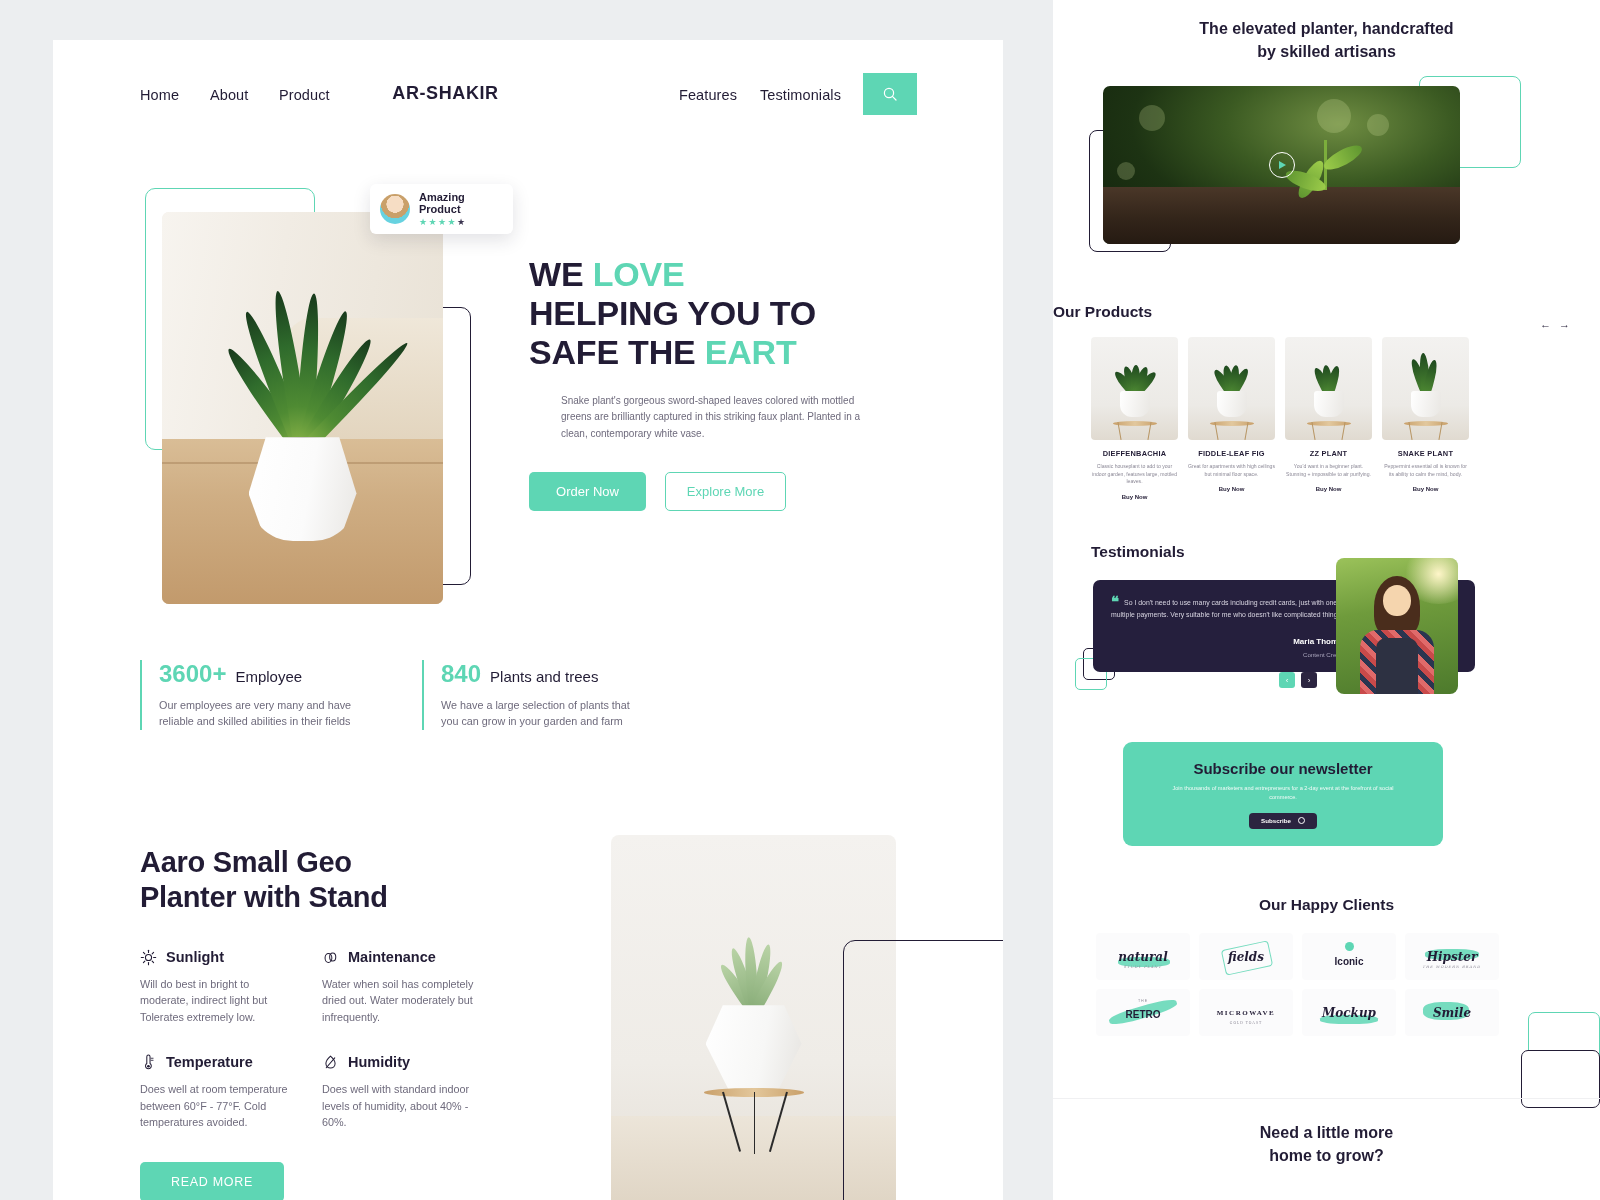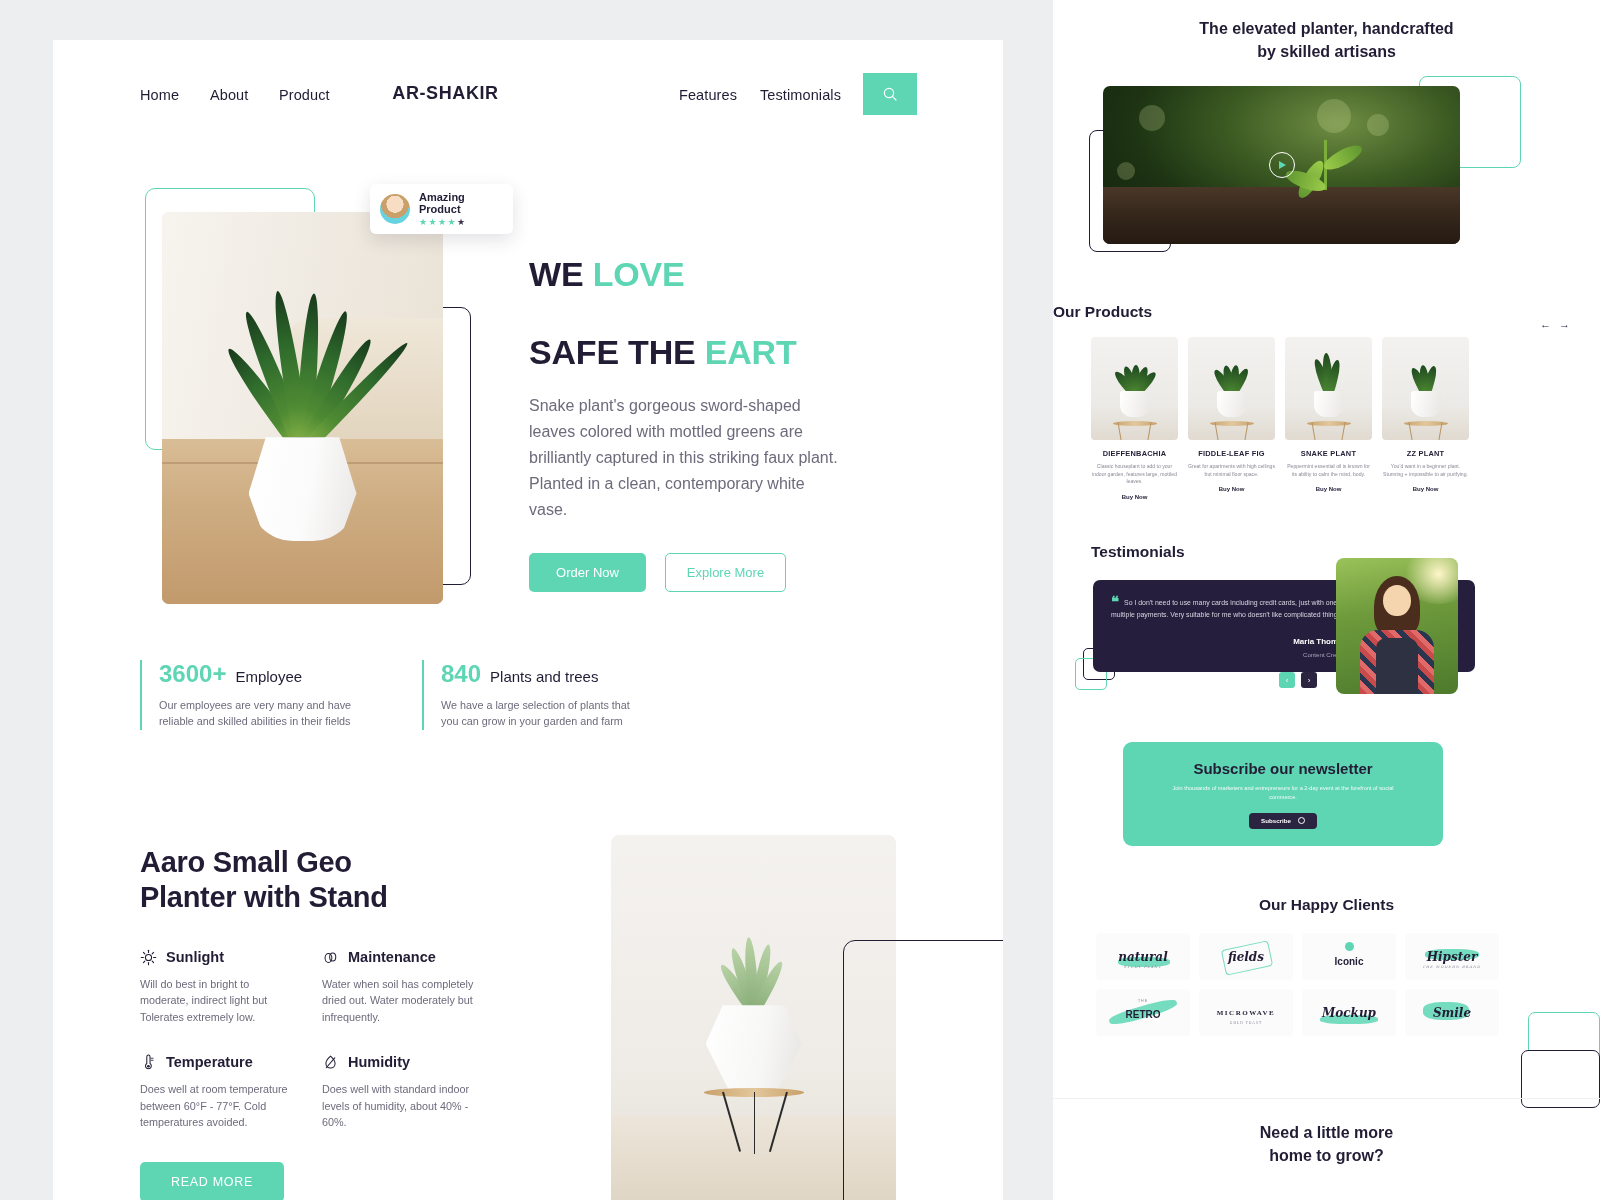--- a/index.html
+++ b/index.html
@@ -99,21 +99,21 @@
   }
   .review-title { font-size: 11px; font-weight: 700; color: #221c35; }
   .stars { font-size: 9px; letter-spacing: 1.4px; color: #5ed6b4; margin-top: 2px; }
   .stars .dim { color: #3b3550; }
 
   .hero-copy { position: absolute; left: 476px; top: 215px; width: 400px; }
   .h1 { font-size: 34px; line-height: 1.14; font-weight: 700; color: #221c35; letter-spacing: -.2px; }
   .h1 .accent { color: #5ed6b4; }
   .hero-desc {
     margin-top: 22px; width: 312px;
-    font-size: 16px; line-height: 1.62; color: #6e6a7c;
+    font-size: 10px; line-height: 1.62; color: #6e6a7c; margin-left: 32px;
   }
   .hero-btns { margin-top: 30px; display: flex; gap: 19px; }
   .btn {
     height: 39px; border-radius: 5px; display: flex; align-items: center;
     justify-content: center; font-size: 13px; cursor: pointer;
   }
   .btn-primary { width: 117px; background: #5ed6b4; color: #fff; }
   .btn-ghost { width: 121px; border: 1.4px solid #5ed6b4; color: #5ed6b4; background: #fff; }
 
   
@@ -352,21 +352,21 @@
       <div class="review-avatar"></div>
       <div>
         <div class="review-title">Amazing Product</div>
         <div class="stars">★★★★<span class="dim">★</span></div>
       </div>
     </div>
 
     <div class="hero-copy">
       <div class="h1">
         <span>WE </span><span class="accent">LOVE</span><br>
-        <br>
+        <span>HELPING YOU TO</span><br>
         <span>SAFE THE </span><span class="accent">EART</span>
       </div>
       <div class="hero-desc">Snake plant's gorgeous sword-shaped leaves colored with mottled greens are brilliantly captured in this striking faux plant. Planted in a clean, contemporary white vase.</div>
       <div class="hero-btns">
         <div class="btn btn-primary">Order Now</div>
         <div class="btn btn-ghost">Explore More</div>
       </div>
     </div>
 
     <div class="stats">
@@ -540,51 +540,51 @@
               <i></i>
             </div>
         </div>
         <div class="prod-name">FIDDLE-LEAF FIG</div>
         <div class="prod-desc">Great for apartments with high ceilings but minimal floor space.</div>
         <div class="prod-buy">Buy Now</div>
       </div>
       <div class="prod-card">
         <div class="prod-img">
           <div class="foliage">
+              <span style="transform:translateX(-50%) rotate(-26deg)"></span>
+              <span style="transform:translateX(-50%) rotate(-6deg)"></span>
+              <span style="transform:translateX(-50%) rotate(16deg)"></span>
+            </div>
+          <div class="pot"></div>
+            <div class="shelf"></div>
+            <div class="legs">
+              <i></i>
+              <i></i>
+            </div>
+        </div>
+        <div class="prod-name">ZZ PLANT</div>
+        <div class="prod-desc">You'd want in a beginner plant. Stunning + impossible to air purifying.</div>
+        <div class="prod-buy">Buy Now</div>
+      </div>
+      <div class="prod-card">
+        <div class="prod-img">
+          <div class="foliage">
               <span style="transform:translateX(-50%) rotate(-20deg);height:38px;"></span>
               <span style="transform:translateX(-50%) rotate(-4deg);height:42px;"></span>
               <span style="transform:translateX(-50%) rotate(14deg);height:36px;"></span>
             </div>
           <div class="pot"></div>
             <div class="shelf"></div>
             <div class="legs">
               <i></i>
               <i></i>
             </div>
         </div>
         <div class="prod-name">SNAKE PLANT</div>
         <div class="prod-desc">Peppermint essential oil is known for its ability to calm the mind, body.</div>
-        <div class="prod-buy">Buy Now</div>
-      </div>
-      <div class="prod-card">
-        <div class="prod-img">
-          <div class="foliage">
-              <span style="transform:translateX(-50%) rotate(-26deg)"></span>
-              <span style="transform:translateX(-50%) rotate(-6deg)"></span>
-              <span style="transform:translateX(-50%) rotate(16deg)"></span>
-            </div>
-          <div class="pot"></div>
-            <div class="shelf"></div>
-            <div class="legs">
-              <i></i>
-              <i></i>
-            </div>
-        </div>
-        <div class="prod-name">ZZ PLANT</div>
-        <div class="prod-desc">You'd want in a beginner plant. Stunning + impossible to air purifying.</div>
         <div class="prod-buy">Buy Now</div>
       </div>
     </div>
 
     <div class="testi-title">Testimonials</div>
     <div class="testi-sq-dark"></div>
     <div class="testi-sq-teal"></div>
 
     <div class="testi-card">
       <div class="testi-text">

